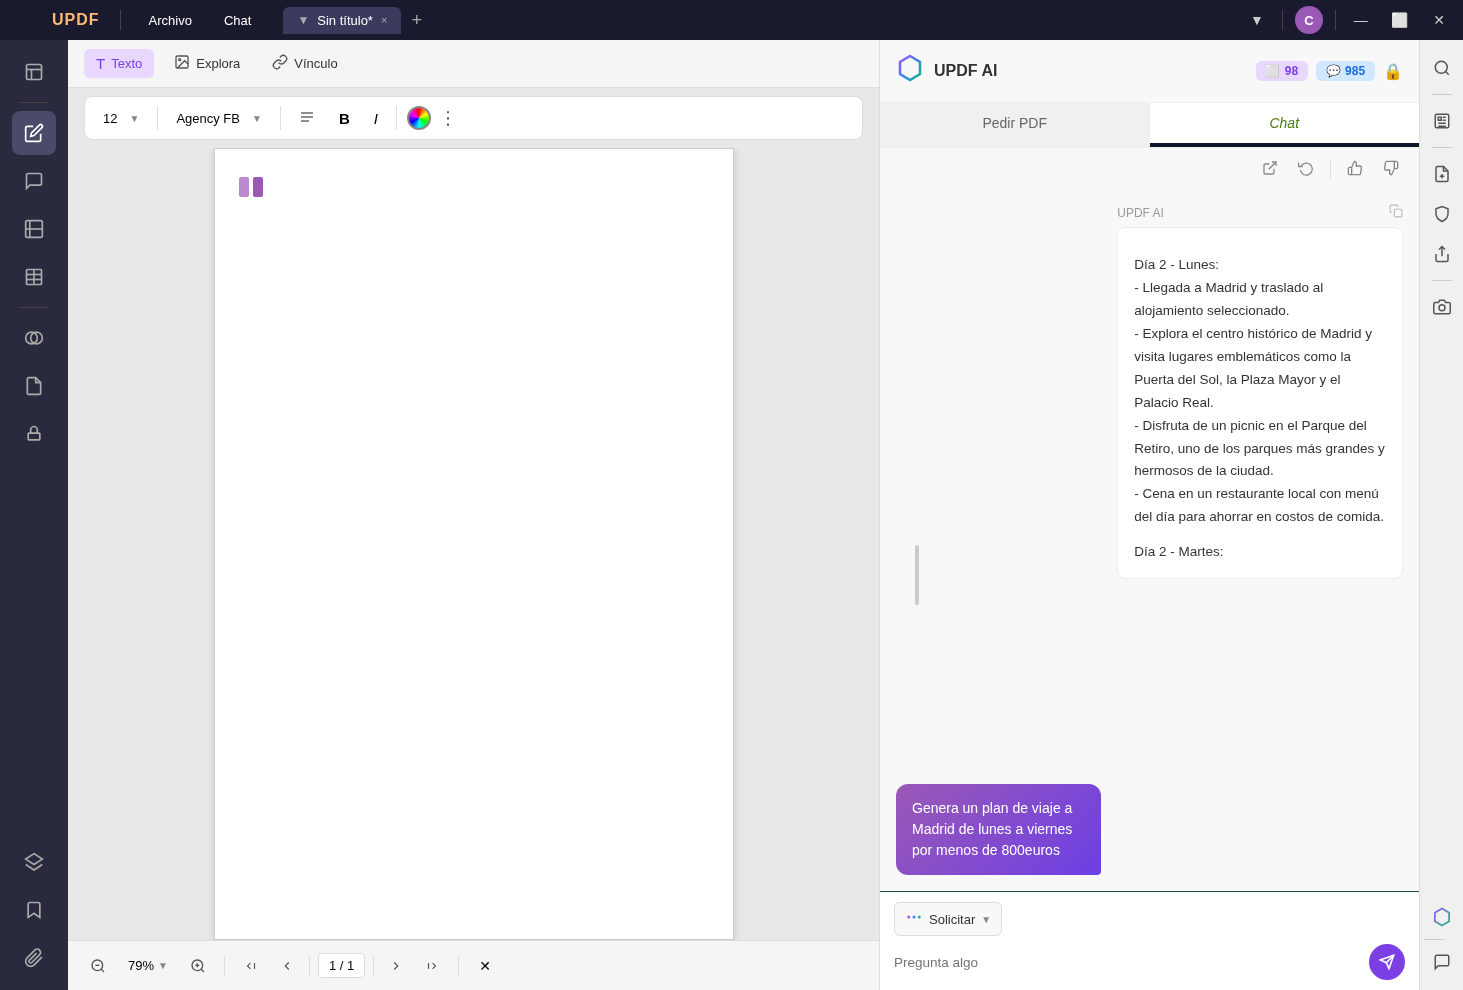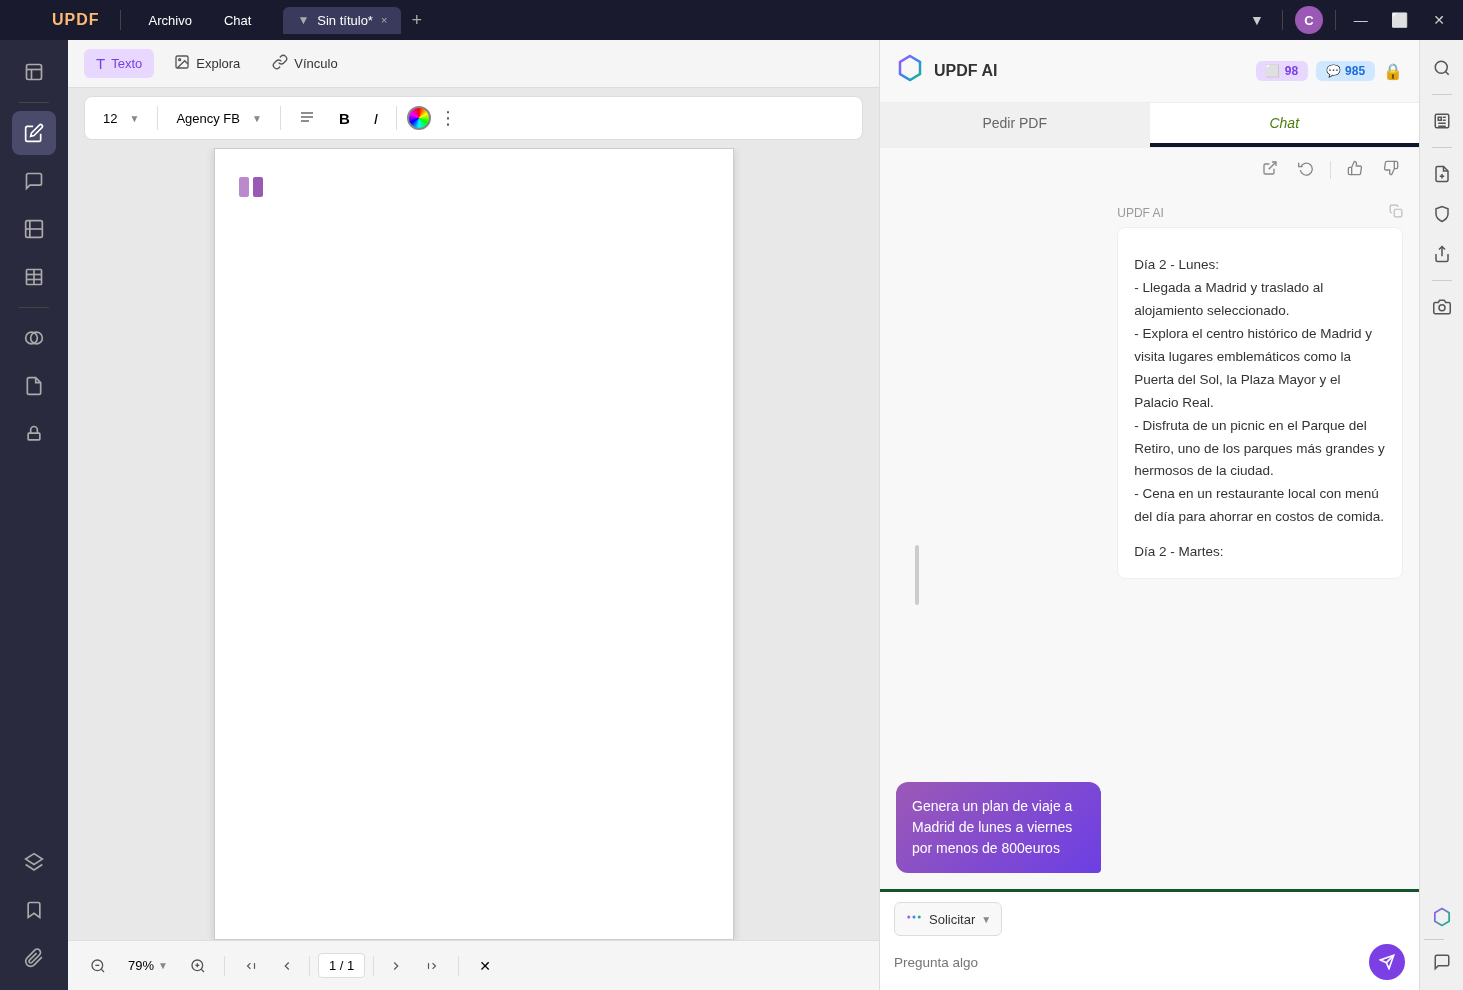--- a/index.html
+++ b/index.html
@@ -278,21 +278,21 @@
     .ai-label { font-size: 12px; color: #999; font-weight: 500; }
     .copy-btn { cursor: pointer; color: #bbb; font-size: 14px; }
     .ai-response-body {
       background: #fff; border-radius: 8px;
       padding: 14px 16px; font-size: 13.5px; line-height: 1.7;
       color: #333; border: 1px solid #eee;
     }
 
     
     #input-area {
-      border-top: 3px solid #14532d;
+      border-top: 1px solid #14532d;
       padding: 10px 14px;
       background: #fff;
     }
     .input-top {
       display: flex; align-items: center; gap: 8px; margin-bottom: 8px;
     }
     .mode-selector {
       display: flex; align-items: center; gap: 6px;
       padding: 5px 10px; border-radius: 6px;
       cursor: pointer; font-size: 13px; color: #333;

